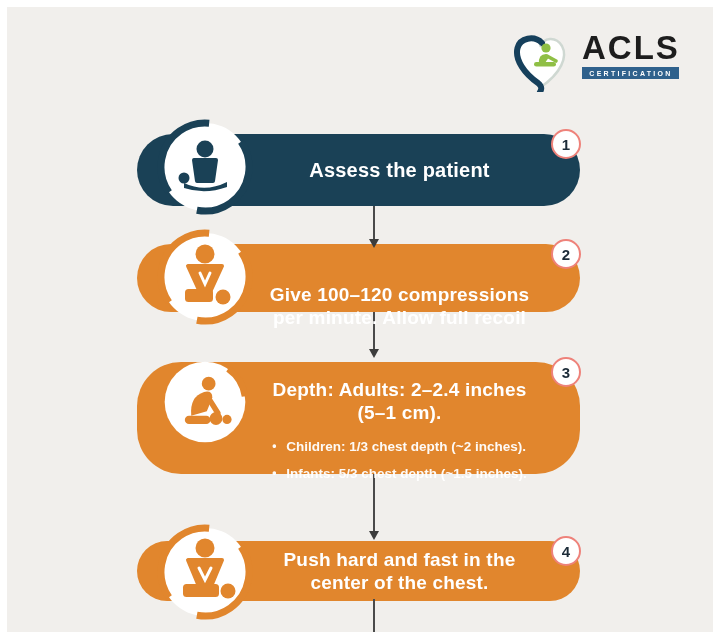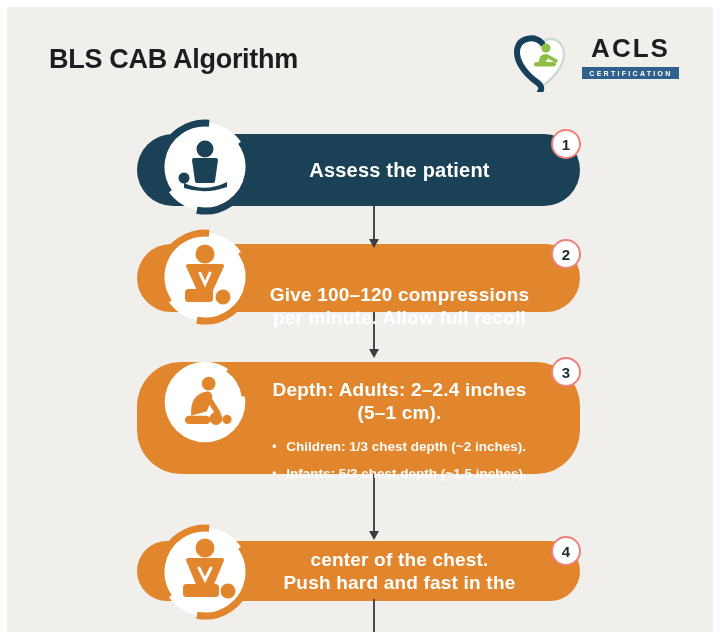--- a/index.html
+++ b/index.html
@@ -10,21 +10,21 @@
 
   .page-title {
     position:absolute; left:49px; top:44px;
     font-size:27px; font-weight:bold; letter-spacing:-0.3px; color:#1d1d1d;
   }
 
   
   .logo { position:absolute; left:508px; top:30px; width:180px; height:62px; }
   .logo-heart { position:absolute; left:0; top:2px; width:66px; height:60px; }
   .logo-text { position:absolute; left:74px; top:2px; }
-  .logo-brand { font-size:26px; font-weight:bold; letter-spacing:2px; color:#1d1d1d; line-height:32px;text-align:center; }
+  .logo-brand { font-size:33px; font-weight:bold; letter-spacing:2px; color:#1d1d1d; line-height:32px; }
   .logo-bar {
     margin-top:3px; background:#2f618c; color:#ffffff;
     font-size:7px; font-weight:bold; letter-spacing:2.3px;
     padding:2.5px 4px 2px 5px; text-align:center; width:97px;
   }
 
   
   .step { position:absolute; left:130px; width:450px; }
   .pill { position:absolute; left:7px; right:0; color:#ffffff; }
   .pill.navy { background:#1a4156; }
@@ -57,21 +57,20 @@
     border-left:5.5px solid transparent; border-right:5.5px solid transparent;
     border-top:9px solid #3c3c3c;
   }
 </style>
 </head>
 <body>
 
 <div class="frame">
   <div class="canvas"></div>
 
-  <div class="page-title">BLS CAB Algorithm</div>
 
   <div class="logo">
     <svg class="logo-heart" viewBox="0 0 64 60">
       <path d="M32 55 C12 41 5 25 11 14 C17 4 30 5 32 15 C34 5 47 4 53 14 C59 25 52 41 32 55 Z" fill="#ffffff" stroke="#cfd8d2" stroke-width="2.5"></path>
       <path d="M33 11 C25 3 11 6 8.5 16 C5.5 28 16 42 29 51 C32 53.5 33.5 56 31 60" fill="none" stroke="#16405c" stroke-width="6" stroke-linecap="round"></path>
       <circle cx="37" cy="16" r="4.6" fill="#8fbf45"></circle>
       <path d="M30 32 Q29 22 37 22 L40 25 L36 31 Z" fill="#8fbf45"></path>
       <path d="M38 24 L47 29" stroke="#8fbf45" stroke-width="3.6" stroke-linecap="round"></path>
       <rect x="25" y="30" width="22" height="4.6" rx="2.3" fill="#8fbf45"></rect>
     </svg>
@@ -169,22 +168,22 @@
         <circle cx="48" cy="48" r="44" fill="#ffffff"></circle>
         <circle cx="48" cy="48" r="44" fill="none" stroke="#e1862d" stroke-width="7" stroke-dasharray="104 34 100 38" transform="rotate(-35 48 48)"></circle>
         <circle cx="48" cy="24" r="9.5" fill="#e1862d"></circle>
         <path d="M31 36 h34 l-10 24 h-14 Z" fill="#e1862d" stroke="#e1862d" stroke-width="4" stroke-linejoin="round"></path>
         <path d="M42 44 l6 12 6-12" fill="none" stroke="#ffffff" stroke-width="3" stroke-linecap="round"></path>
         <rect x="26" y="60" width="36" height="13" rx="3.5" fill="#e1862d"></rect>
         <circle cx="71" cy="67" r="7.5" fill="#e1862d"></circle>
       </svg>
     </div>
     <div class="step-text" style="top:17px; height:60px;">
+      <span class="line">Push hard and fast in the</span>
       <span class="line">center of the chest.</span>
-      <span class="line">Push hard and fast in the</span>
     </div>
     <div class="badge" style="left:421px; top:12px;">
       <span>4</span>
     </div>
   </div>
   <div class="connector" style="top:599px; height:33px;"></div>
 
 </div>
 
 </body></html>

